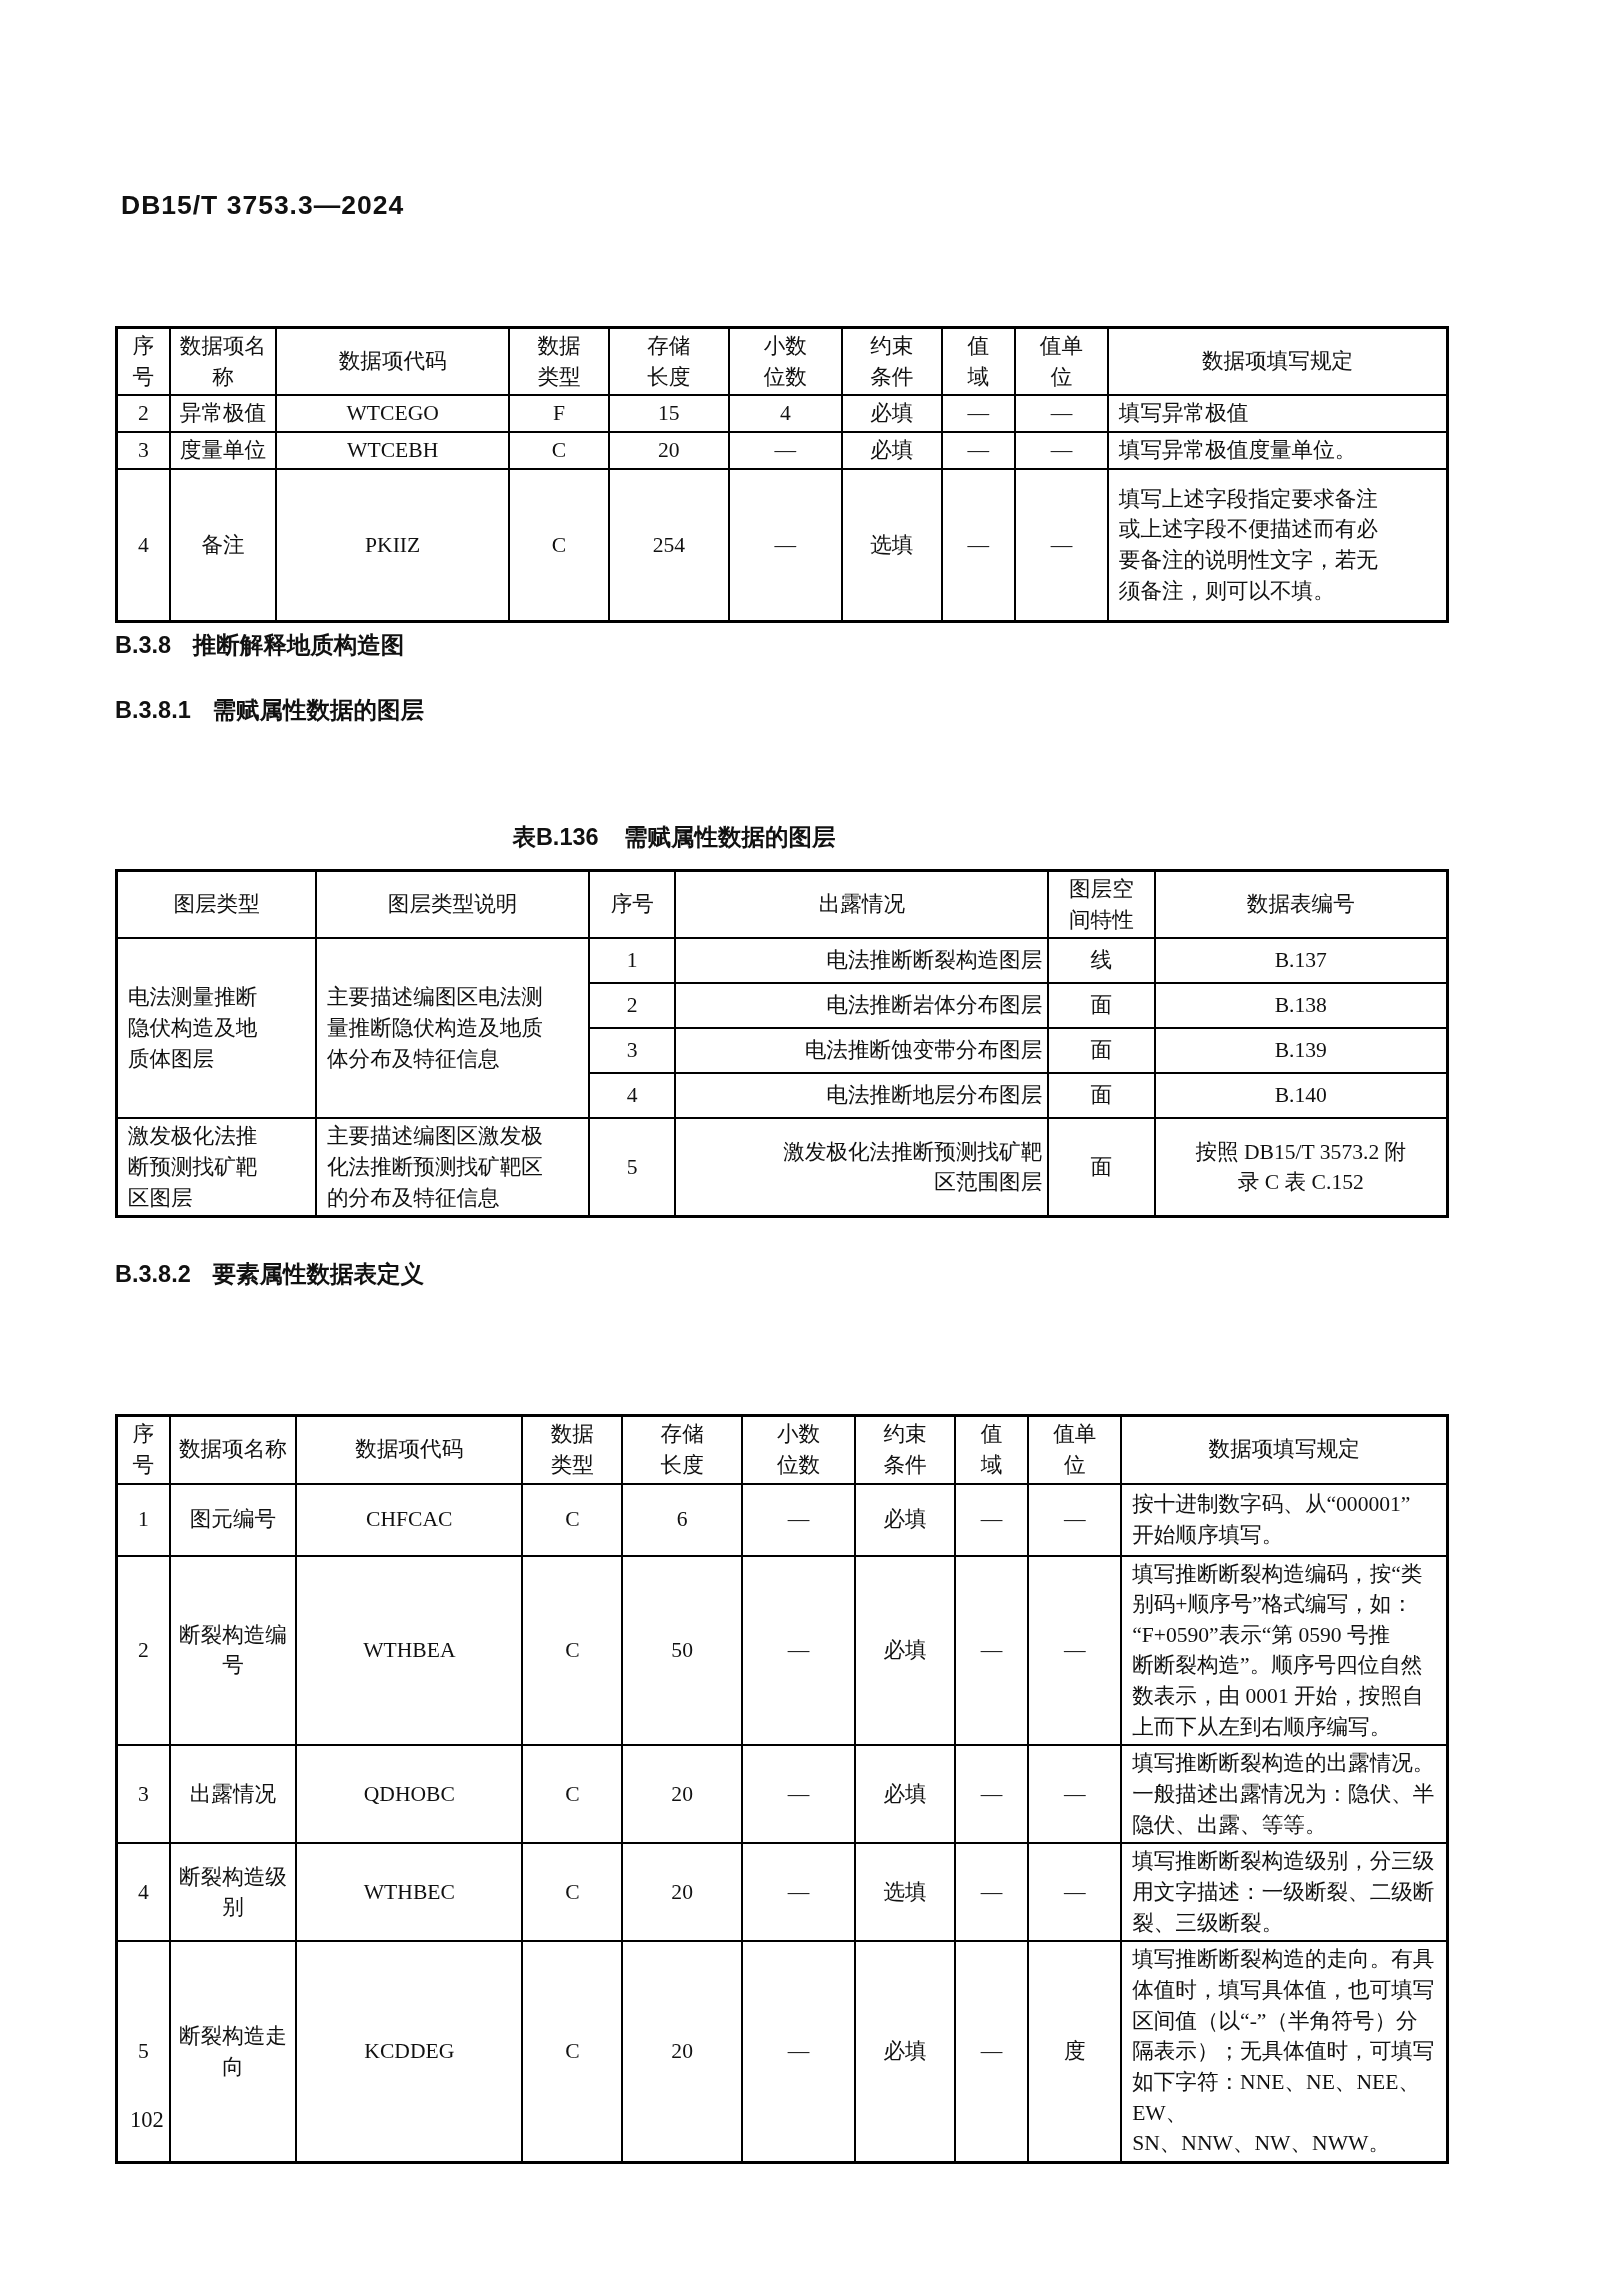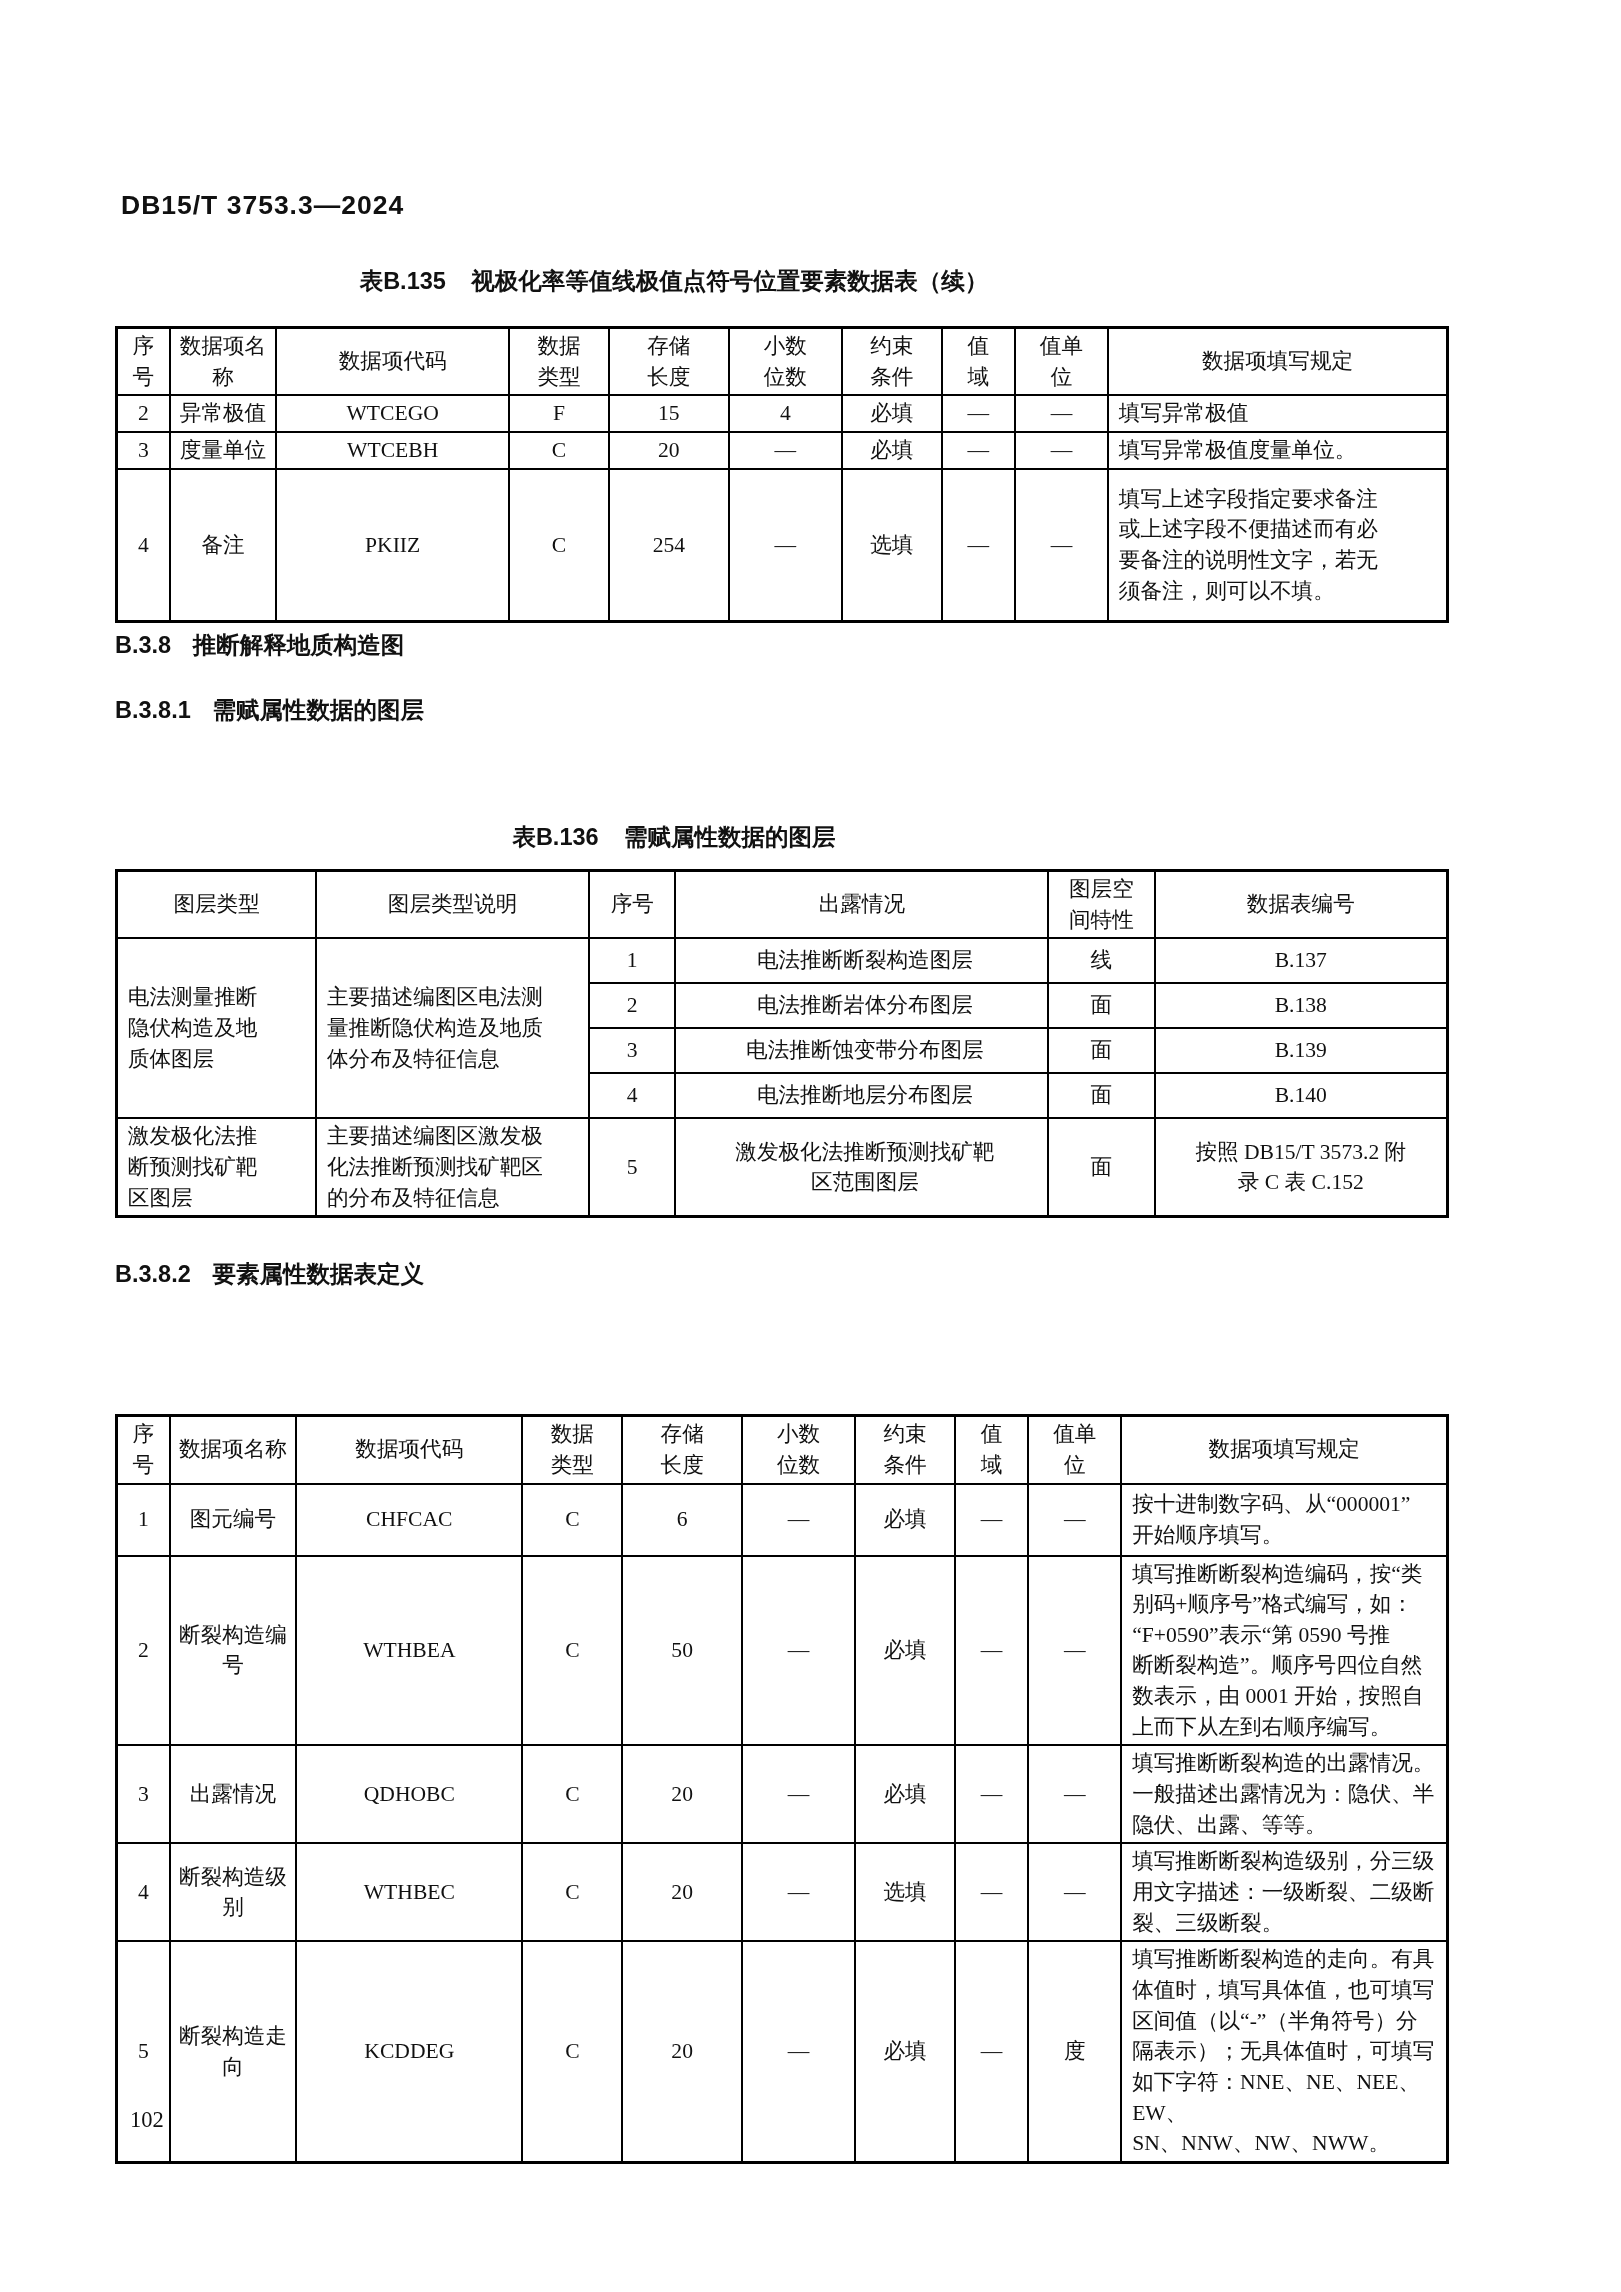--- a/index.html
+++ b/index.html
@@ -45,34 +45,31 @@
   th, td {
     border:2px solid #000;
     font-size:21.6px; line-height:1.42;
     font-weight:normal;
     text-align:center; vertical-align:middle;
     white-space:pre-line; overflow:hidden;
     padding:2px 4.9px;
   }
   thead th { border-bottom:2.9px solid #000; }
   td.left { text-align:left; padding-left:9.8px; }
-  td.padname { text-align:center; padding-left:11px; }
+  td.padname { text-align:right; padding-left:11px; }
 
   .page-num { position:absolute; left:130px; top:2107px; font-size:22.5px; }
 </style>
 </head>
 <body>
 
 <div class="page">
 
   <div class="doc-code">DB15/T 3753.3—2024</div>
 
-  <div class="caption" style="top:265px;">
-    <span class="cap-num">表B.135</span><span>视极化率等值线极值点符号位置要素数据表（续）</span>
-  </div>
 
   <div class="tblwrap" style="top:326px;">
     <table>
       <colgroup>
         <col style="width:4%">
           <col style="width:8%">
           <col style="width:17.5%">
           <col style="width:7.5%">
           <col style="width:9%">
           <col style="width:8.5%">

